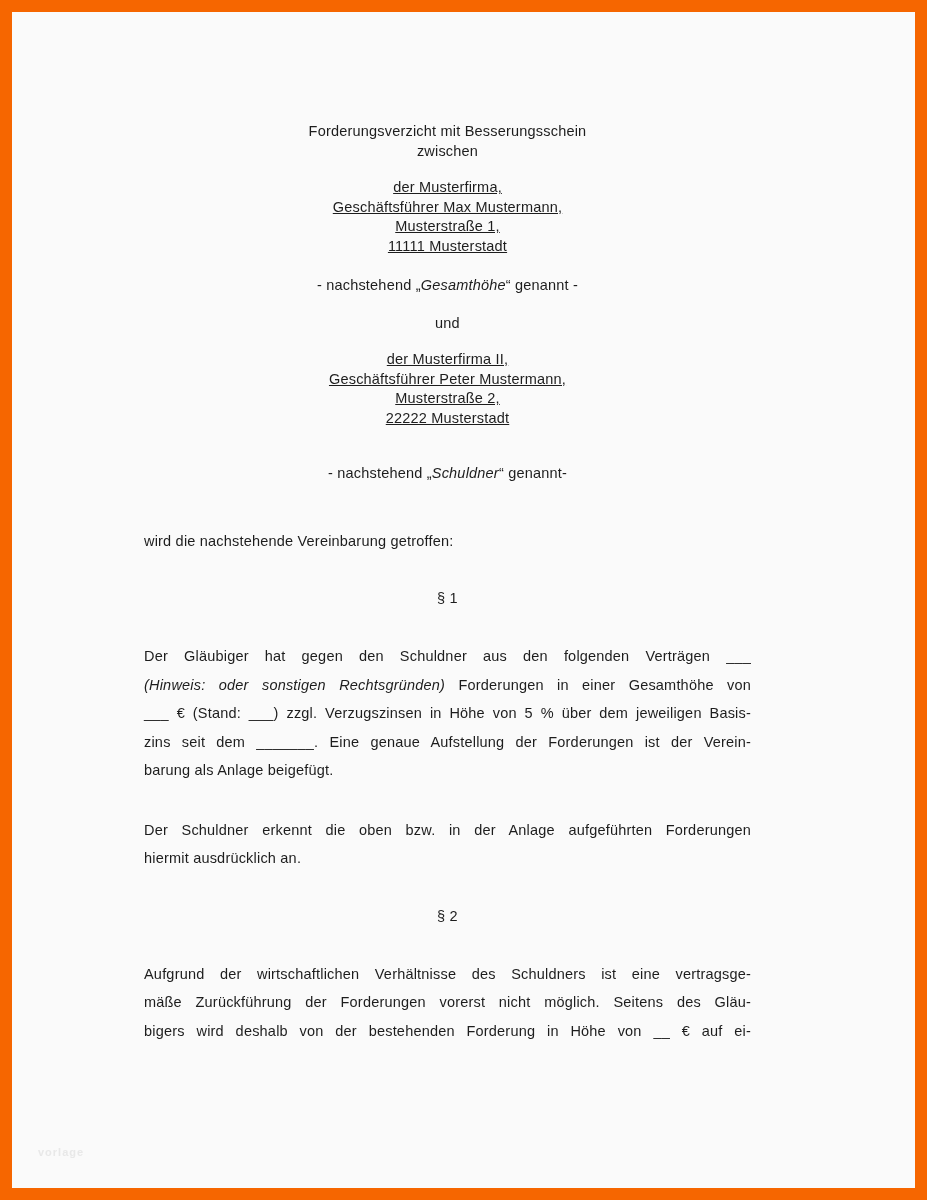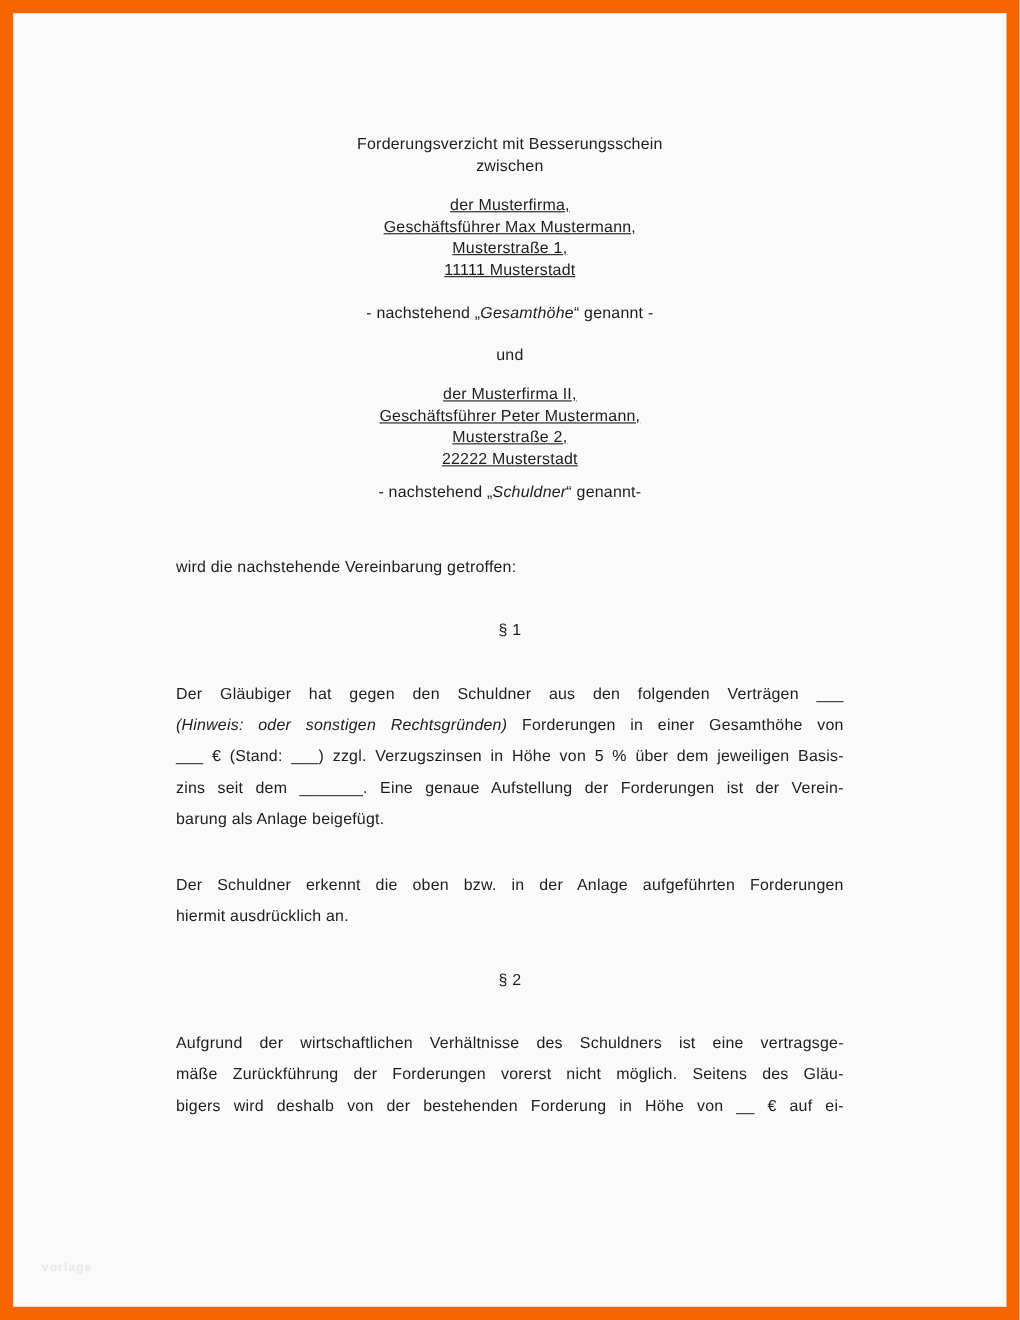--- a/index.html
+++ b/index.html
@@ -9,36 +9,36 @@
     height: 1200px;
     background: #fafafa;
     border: 12px solid #f66600;
     position: relative;
     font-family: "Liberation Sans", sans-serif;
     color: #1d1d1d;
     overflow: hidden;
   }
   .content {
     position: absolute;
-    left: 148px;
+    left: 132px;
     top: 0;
     width: 607px;
     font-size: 14.5px;
     letter-spacing: 0.2px;
   }
   .center { text-align: center; }
   .title        { margin-top: 109px; line-height: 20px; }
   .zwischen     {  line-height: 20px; }
   .addr         { line-height: 19.5px; text-decoration: underline; }
   .addr1        { margin-top: 17px; }
   .tag          { line-height: 20px; }
   .tag1         { margin-top: 19px; }
   .und          { margin-top: 18px; line-height: 20px; }
   .addr2        { margin-top: 17px; }
-  .tag2         { margin-top: 10px; }
+  .tag2         { margin-top: 35px; }
   .intro        { margin-top: 48px; line-height: 20px; }
   .sec-heading1 { margin-top: 37px; line-height: 20px; }
   .para         { line-height: 28.5px; }
   .para1        { margin-top: 34px; }
   .para2        { margin-top: 31px; }
   .sec-heading2 { margin-top: 33px; line-height: 20px; }
   .para3        { margin-top: 34px; }
   .jline   { text-align: justify; text-align-last: justify; }
   .lline   { text-align: left; }
   .it      { font-style: italic; }

